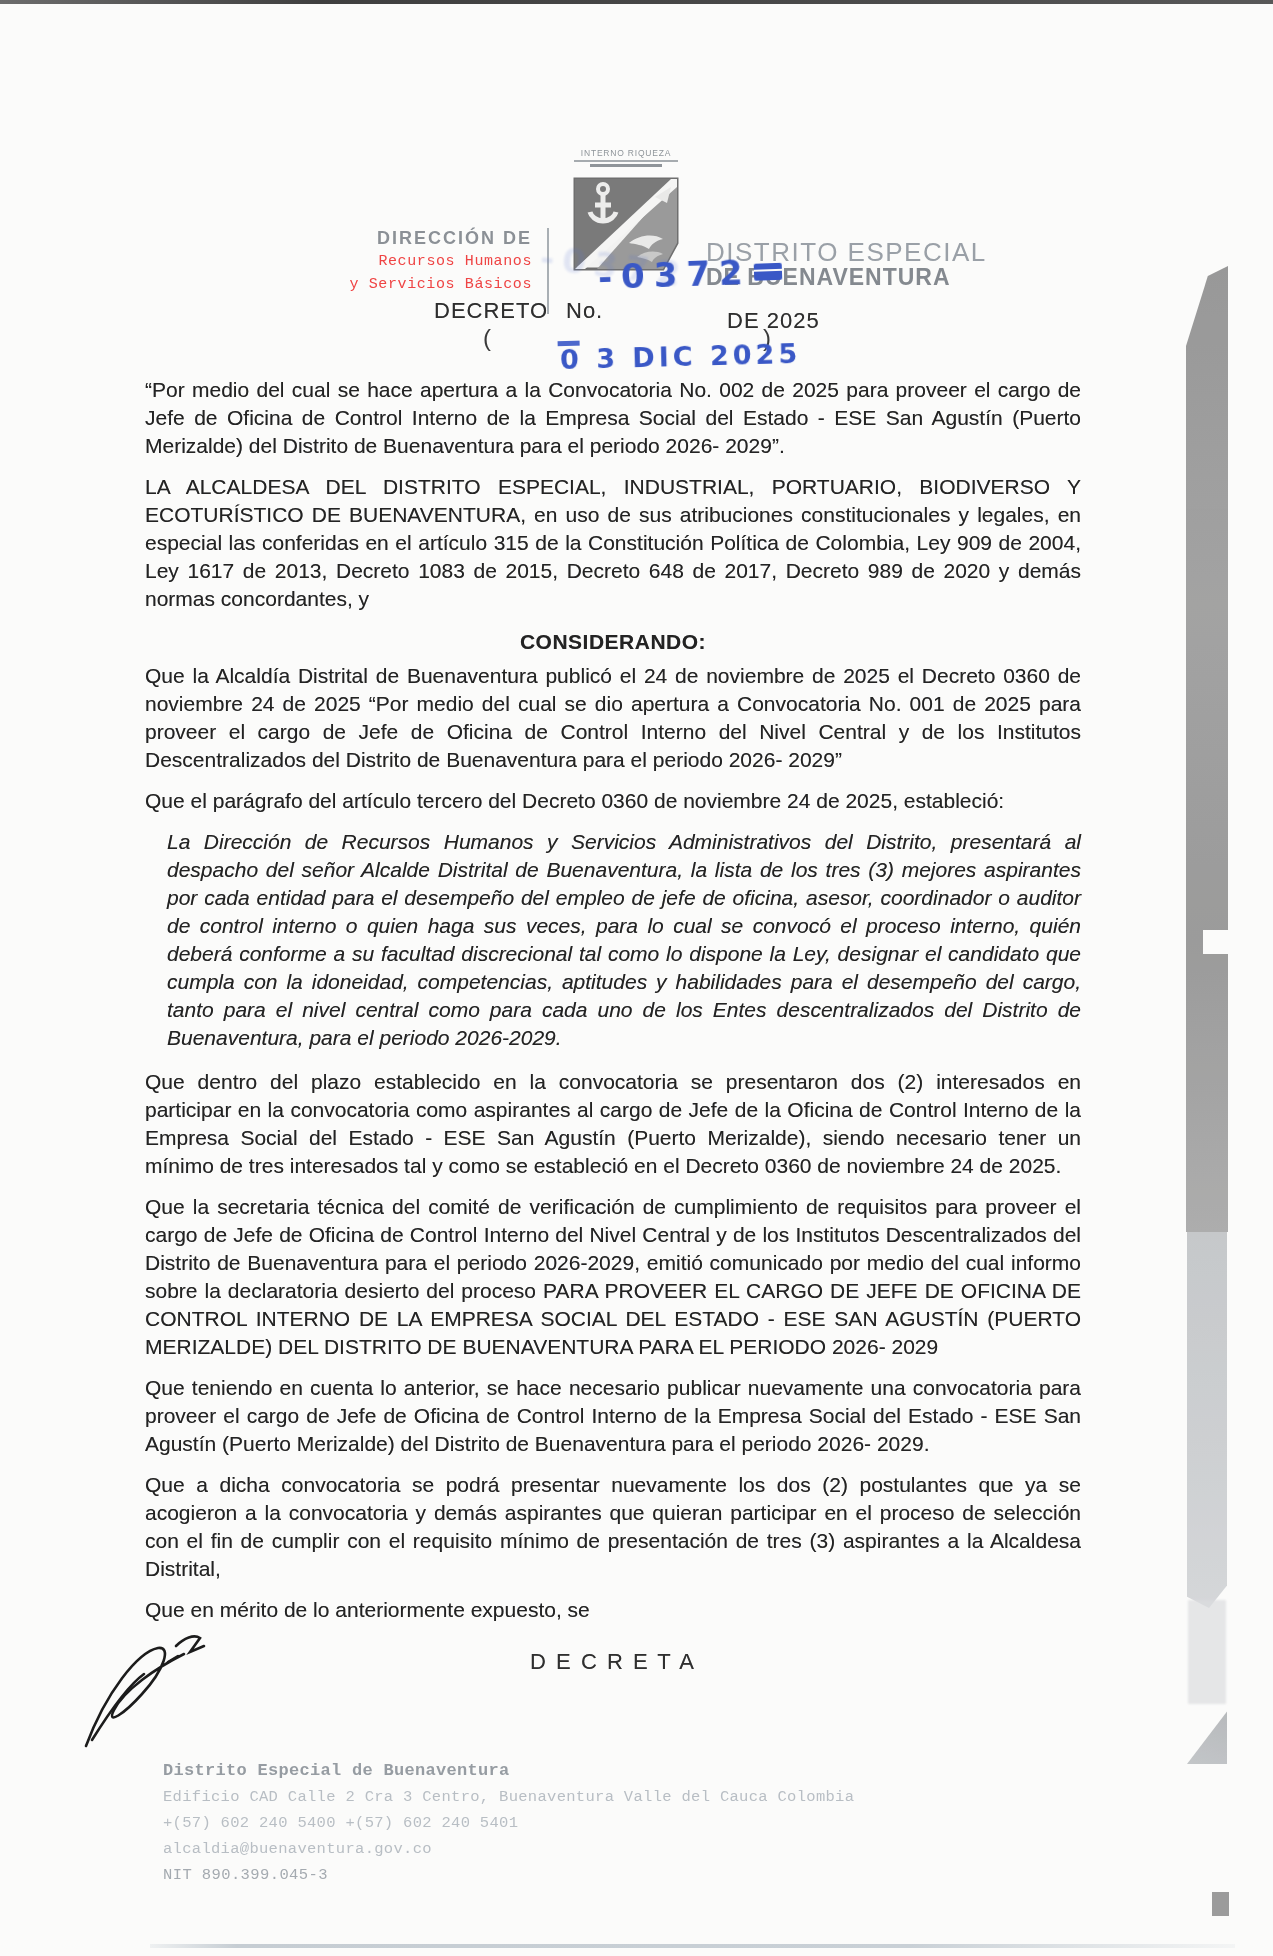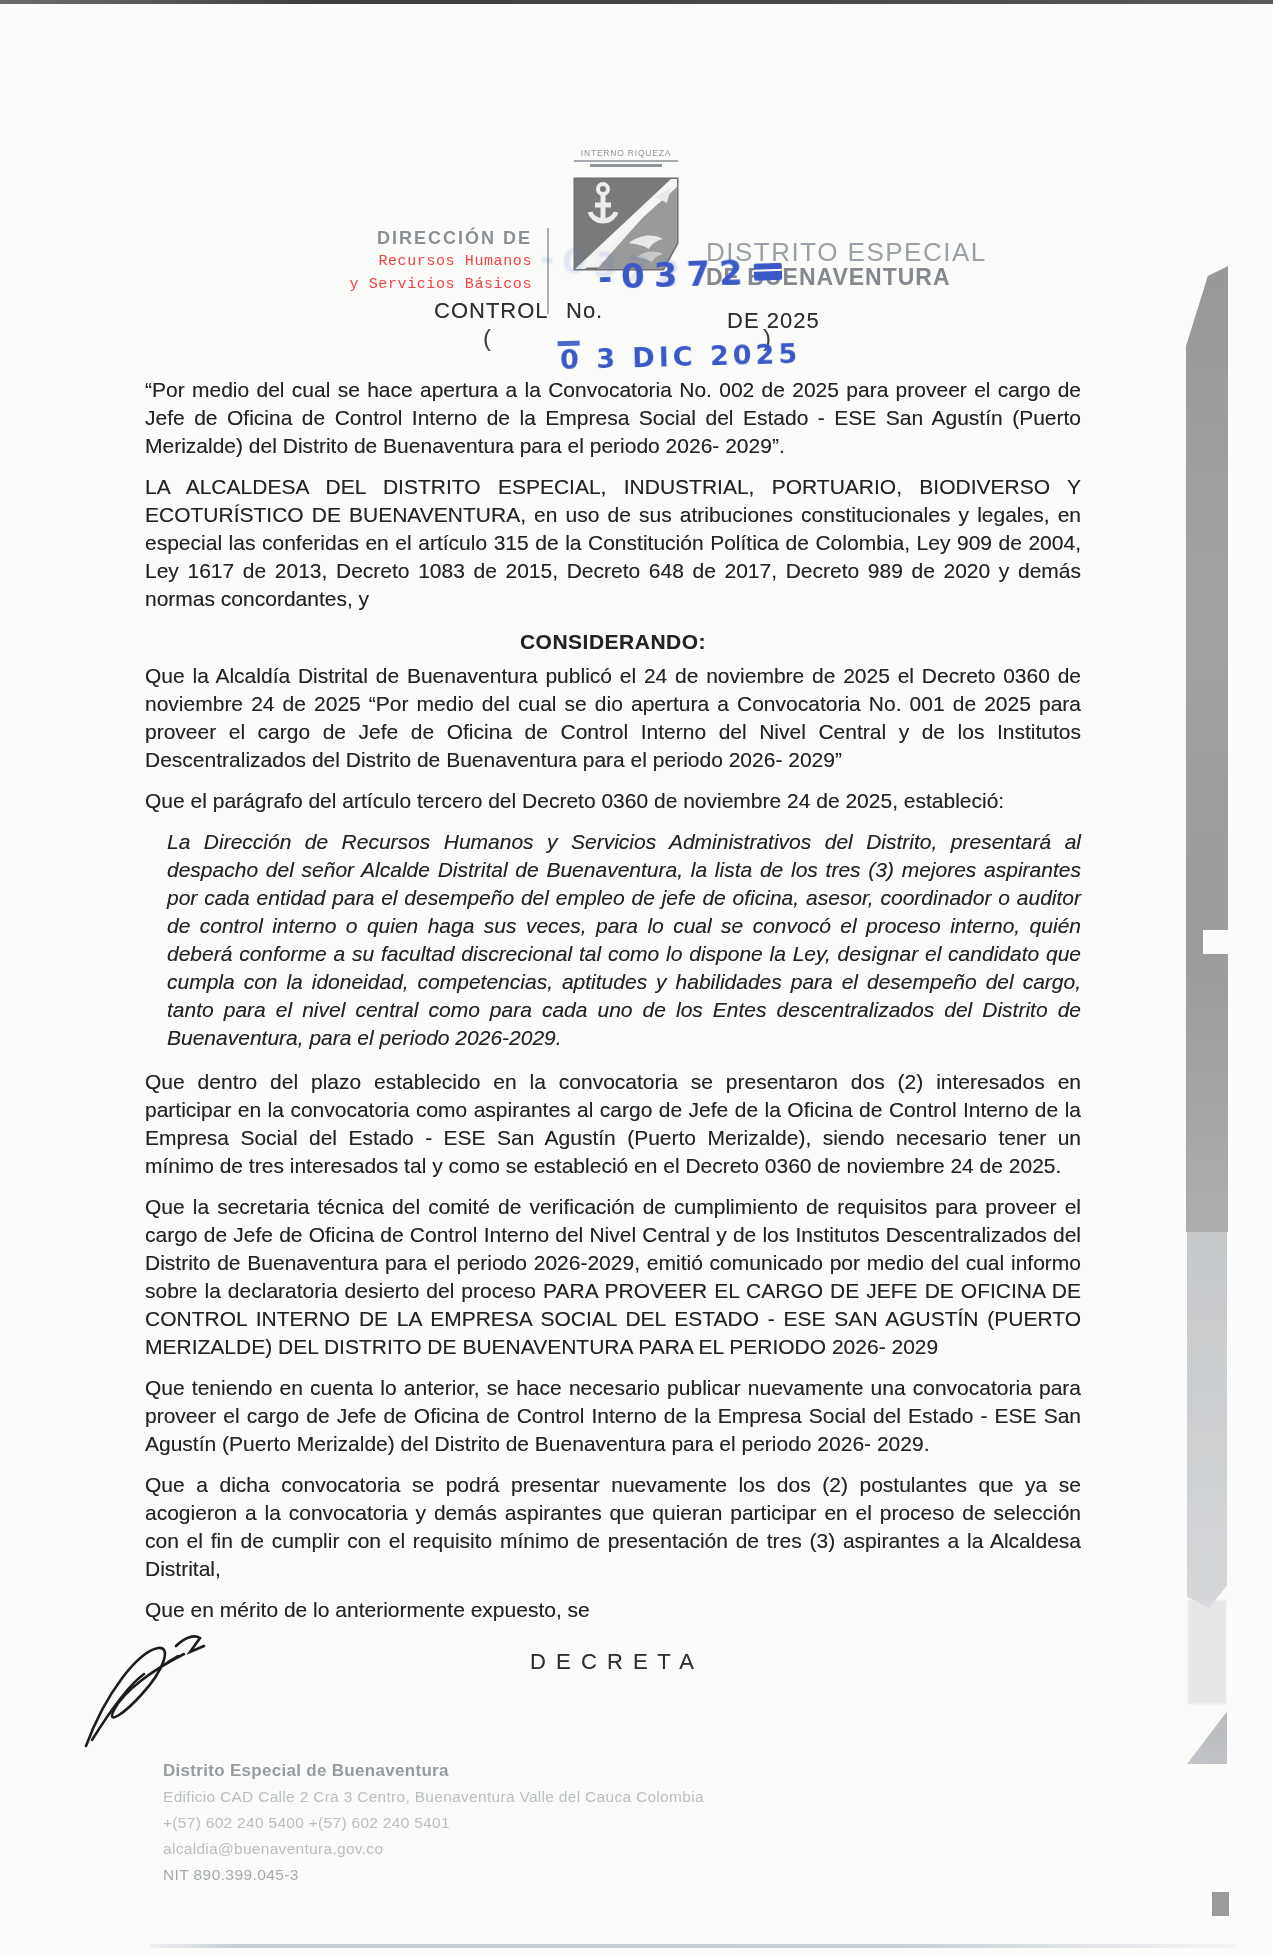--- a/index.html
+++ b/index.html
@@ -61,21 +61,21 @@
   .doc-body{position:absolute;left:145px;top:376px;width:936px;
     font-size:21px;line-height:28px;text-align:justify;color:#232323;
     text-shadow:0 0 .5px rgba(30,30,30,.4);}
   .para{margin:0 0 13px;}
   .quote{font-style:italic;padding-left:22px;margin:4px 0 16px;}
   .h-center{text-align:center;font-weight:bold;margin:15px 0 6px;letter-spacing:.5px;}
   .decreta{text-align:center;margin-top:24px;font-size:22px;letter-spacing:2px;color:#2f2f2f;}
   
   .signature{position:absolute;left:72px;top:1622px;}
   
-  .footer{position:absolute;left:163px;top:1758px;line-height:26px;}
+  .footer{position:absolute;left:163px;top:1758px;line-height:26px;font-family:Liberation Mono, monospace;}
   .f-org{font-size:17px;font-weight:bold;color:#969ca2;letter-spacing:.3px;filter:blur(.3px);}
   .f-line{font-size:15.5px;color:#b8bec4;letter-spacing:.3px;filter:blur(.5px);}
   .f-nit{font-size:15.5px;color:#a4aab0;letter-spacing:.4px;filter:blur(.4px);}
 </style>
 </head>
 <body>
 
 <div class="page">
 
   <div class="top-edge"></div>
@@ -110,21 +110,21 @@
       <path d="M70 84 c8-6 18-7 26-3 c-6 2-9 4-11 8 c-5-3-10-4-15-5 z" fill="#c9c9c8"></path>
       <path d="M88 24 l16-10 l-4 16 z" fill="#e9e9e8"></path>
     </svg>
   </div>
 
   <div class="dist-block">
     <div class="dist-l1">DISTRITO ESPECIAL</div>
     <div class="dist-l2">DE BUENAVENTURA</div>
   </div>
 
-  <div class="dec-word" style="left:434px;top:298px;">CONTROL</div>
+  <div class="dec-word" style="left:434px;top:298px;">DECRETO</div>
   <div class="dec-word" style="left:566px;top:298px;">No.</div>
   <div class="dec-word" style="left:727px;top:308px;">DE 2025</div>
 
   <div class="stamp-ghost">-0372</div>
   <div class="stamp-number stamp-blue">
     <span>-0372</span>
     <span class="stamp-blob"></span>
   </div>
 
   <div class="paren" style="left:483px;">(</div>

